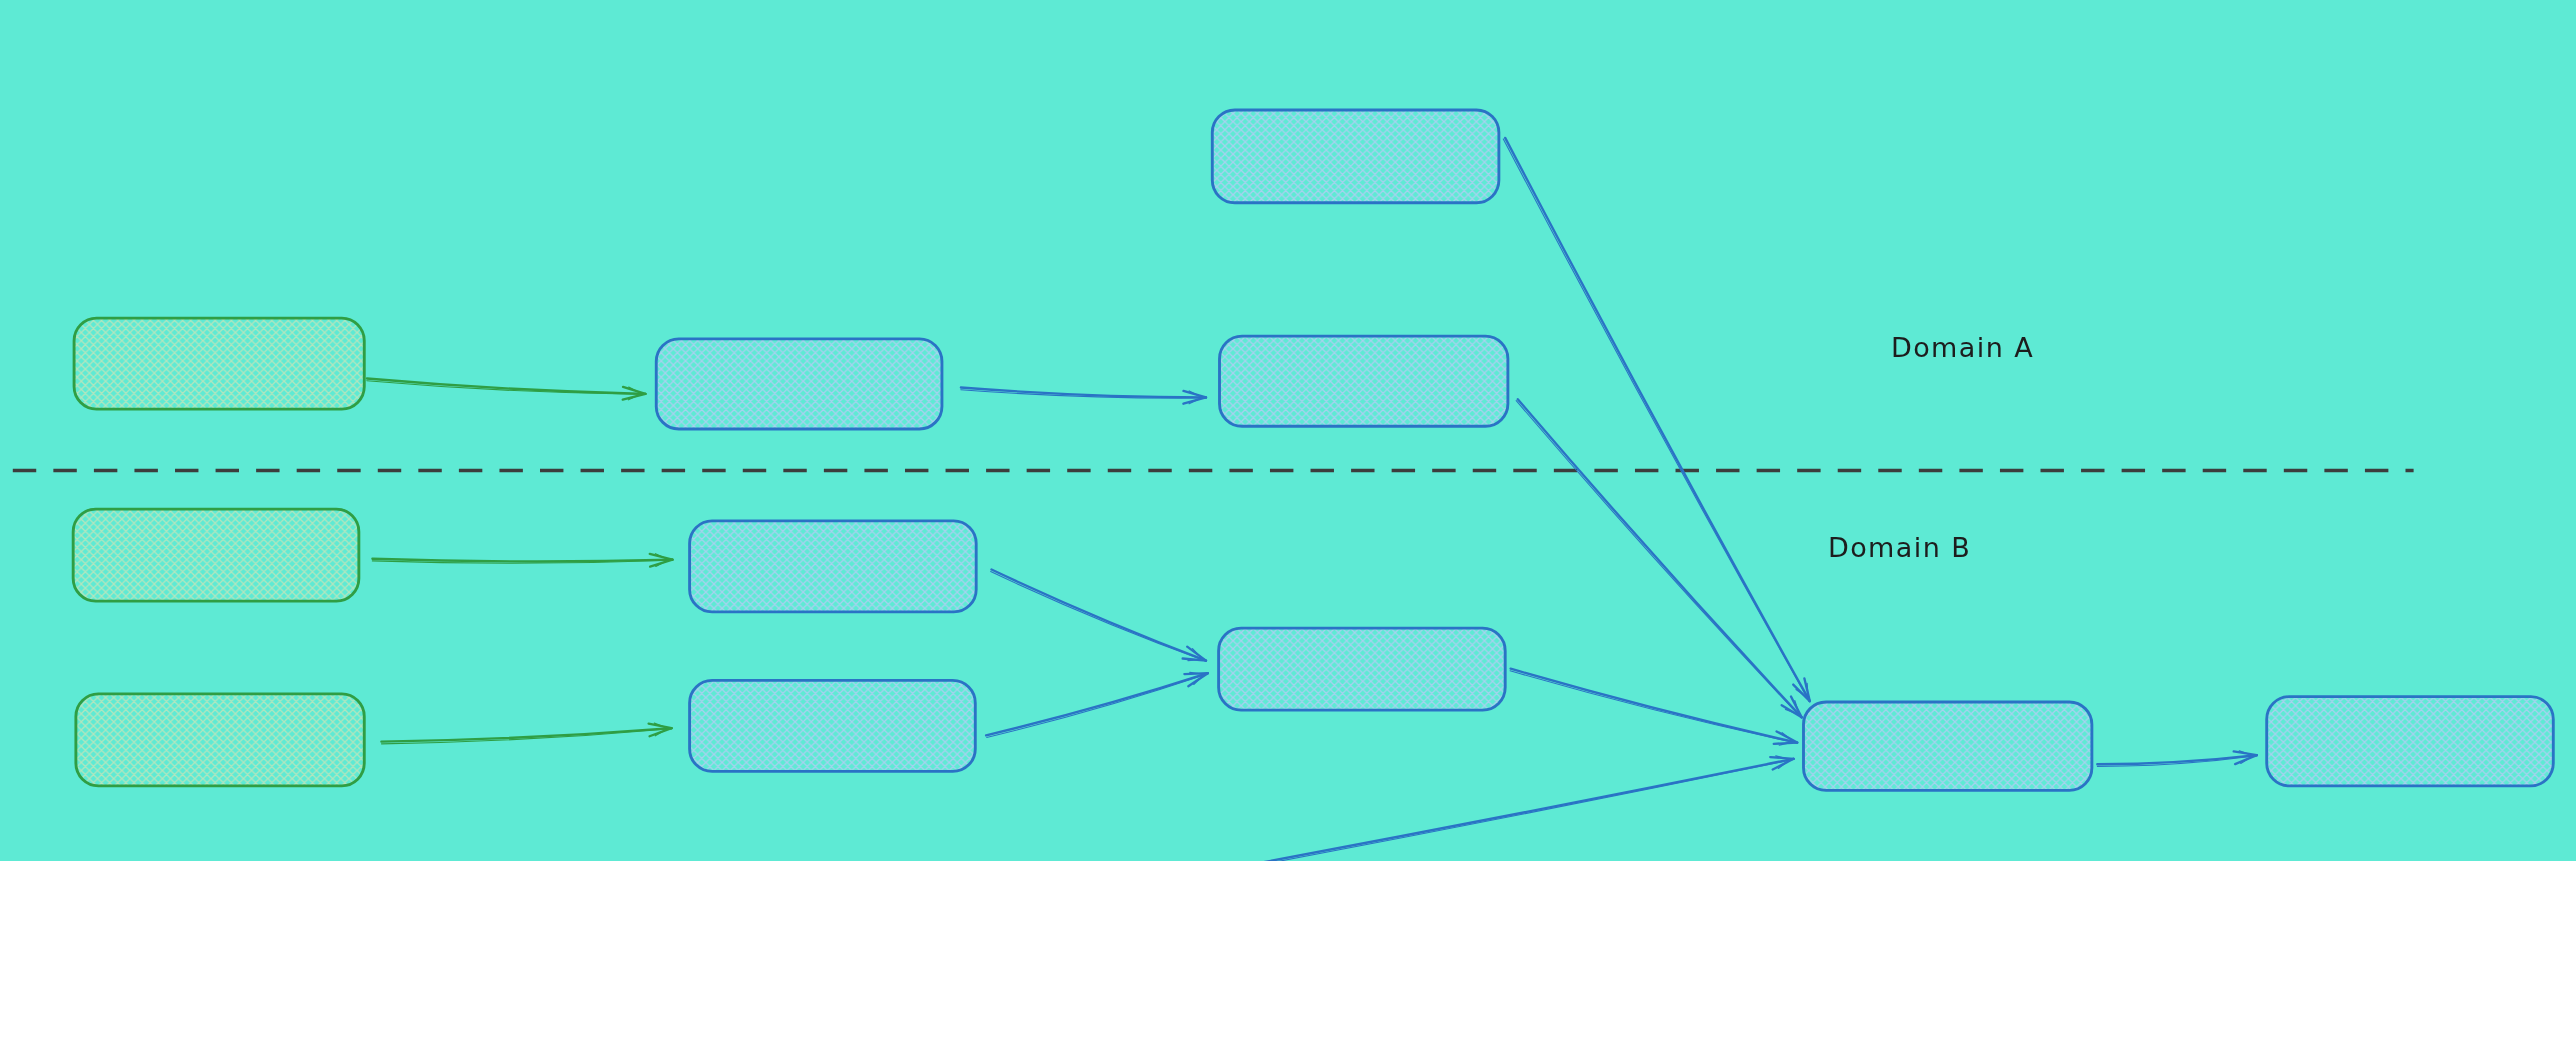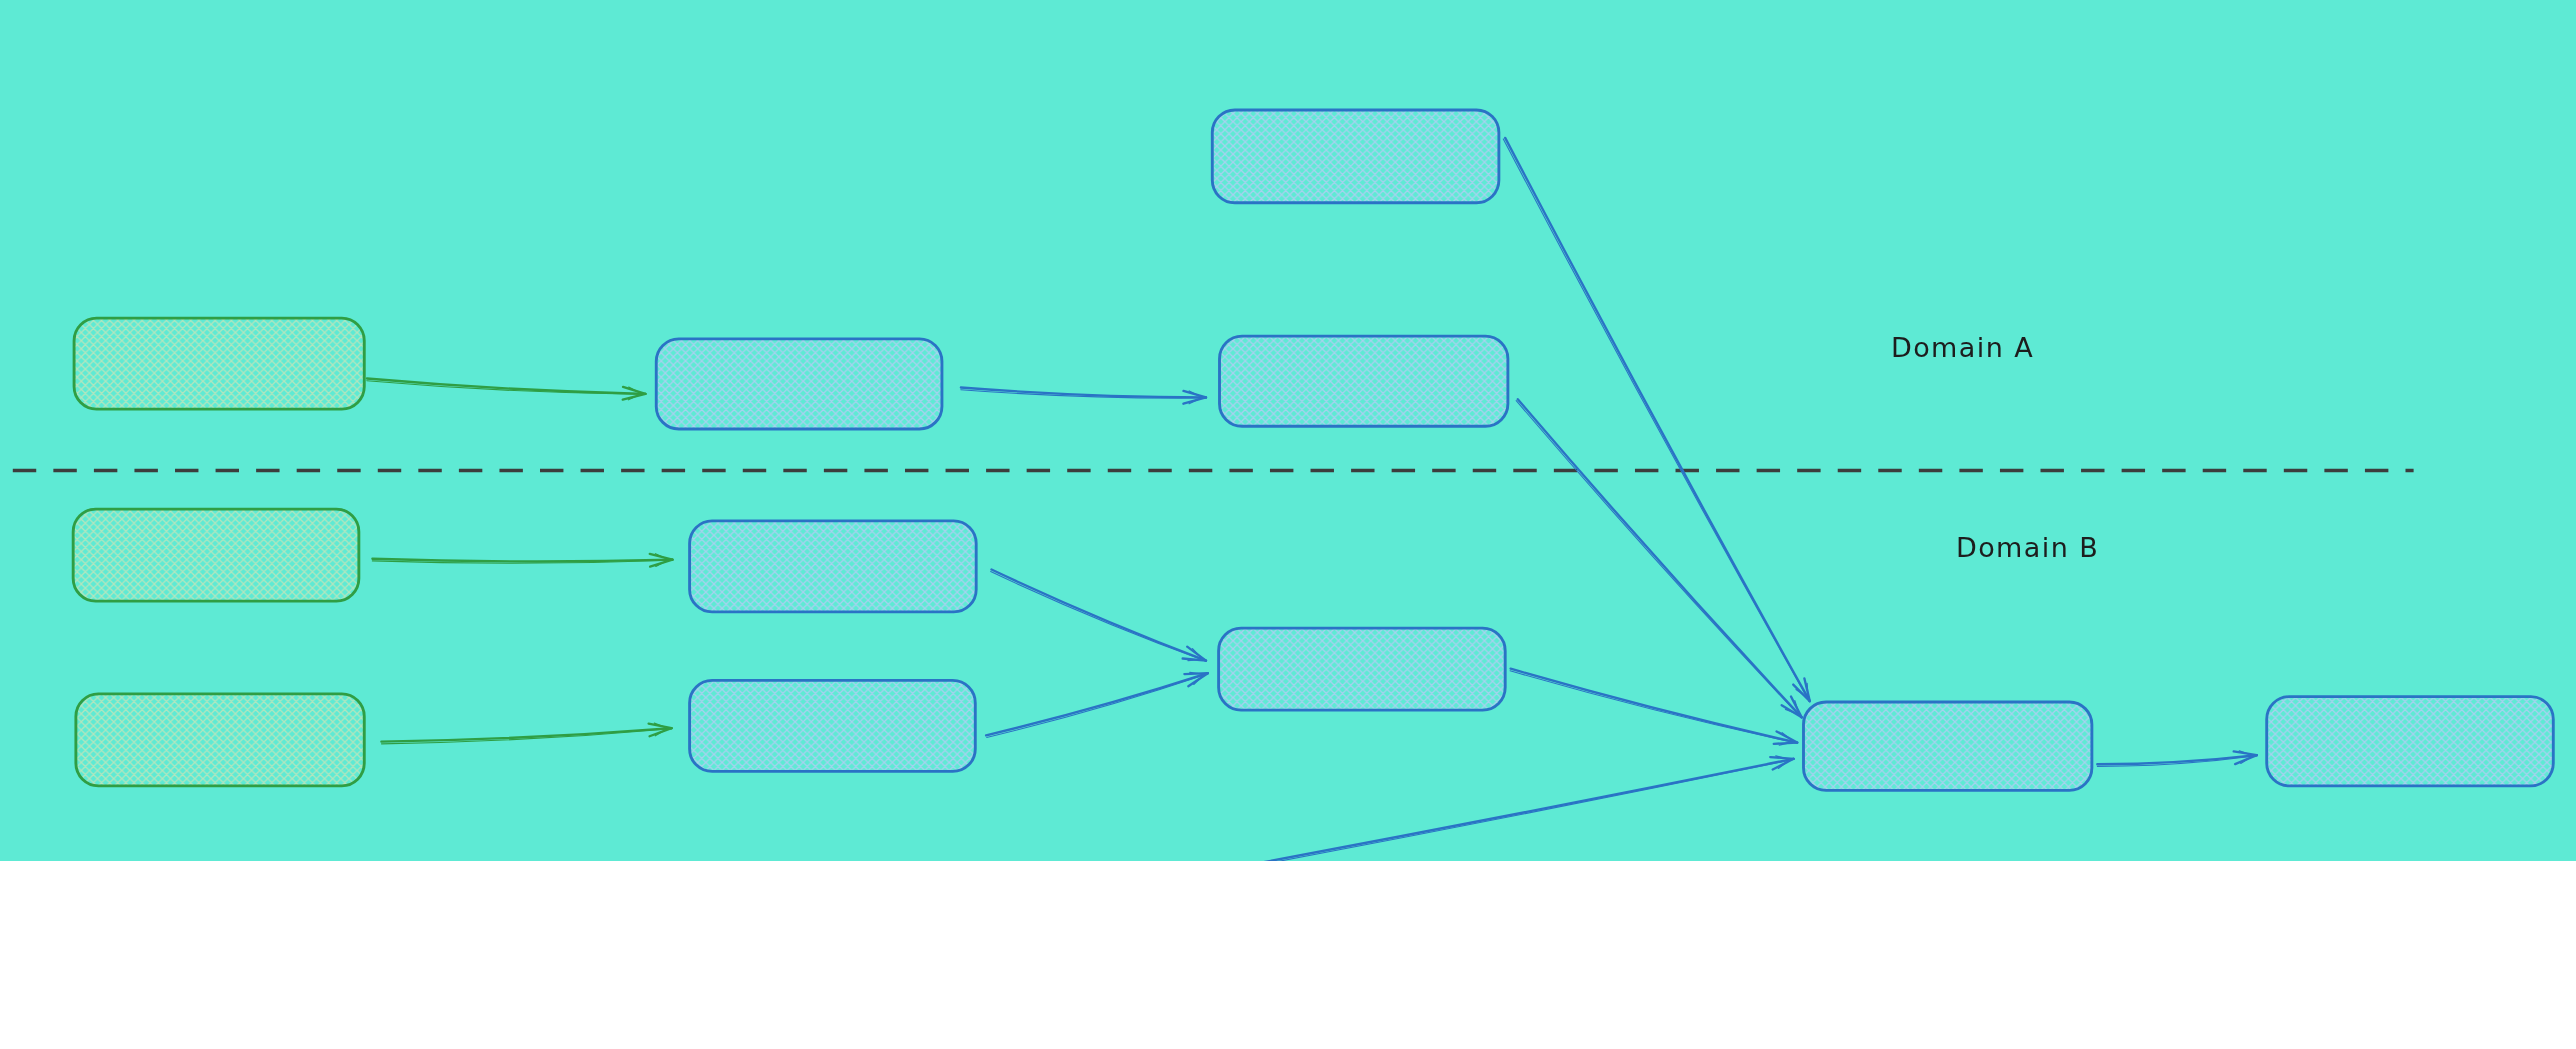--- a/index.html
+++ b/index.html
@@ -21,21 +21,21 @@
     position: absolute;
     font-family: "DejaVu Sans", sans-serif;
     font-size: 27px;
     font-weight: 500;
     letter-spacing: 1.4px;
     color: #1d1d1d;
     white-space: nowrap;
     user-select: none;
   }
   .label-domain-a { left: 1891px; top: 332px; }
-  .label-domain-b { left: 1956px; top: 532px; }
+  .label-domain-b { left: 1828px; top: 532px; }
 </style>
 </head>
 <body>
 
 <div class="canvas">
   <svg id="diagram" viewBox="0 0 2858 1164">
       <defs>
         <pattern id="hatch-blue" width="9" height="9" patternUnits="userSpaceOnUse">
           <path d="M0 9 L9 0 M-2.5 2.5 L2.5 -2.5 M6.5 11.5 L11.5 6.5 M0 0 L9 9 M-2.5 6.5 L2.5 11.5 M6.5 -2.5 L11.5 2.5" stroke="#a8d0ef" stroke-width="1.4" fill="none"></path>
         </pattern>

